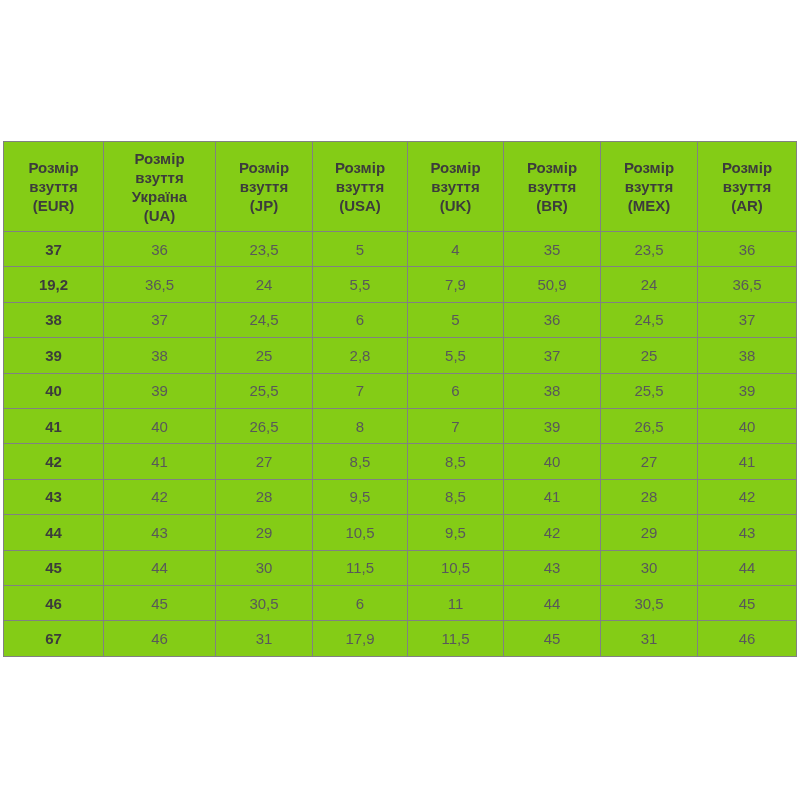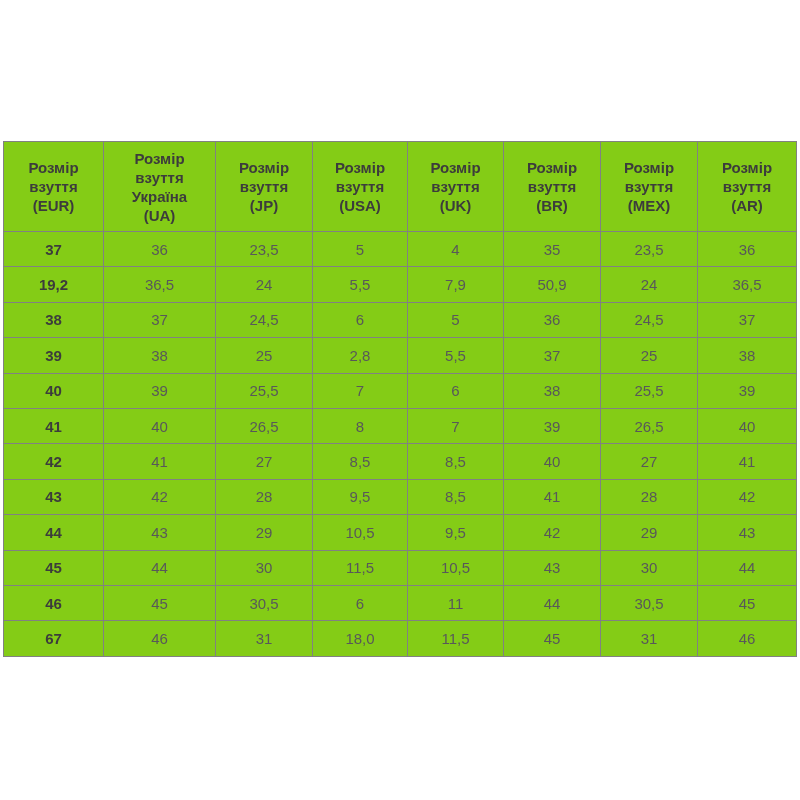--- a/index.html
+++ b/index.html
@@ -204,21 +204,21 @@
           <td>6</td>
           <td>11</td>
           <td>44</td>
           <td>30,5</td>
           <td>45</td>
         </tr>
         <tr>
           <td class="first-col">67</td>
           <td>46</td>
           <td>31</td>
-          <td>18,0</td>
+          <td>17,9</td>
           <td>11,5</td>
           <td>45</td>
           <td>31</td>
           <td>46</td>
         </tr>
       </tbody>
   </table>
 </div>
 
 </body></html>

